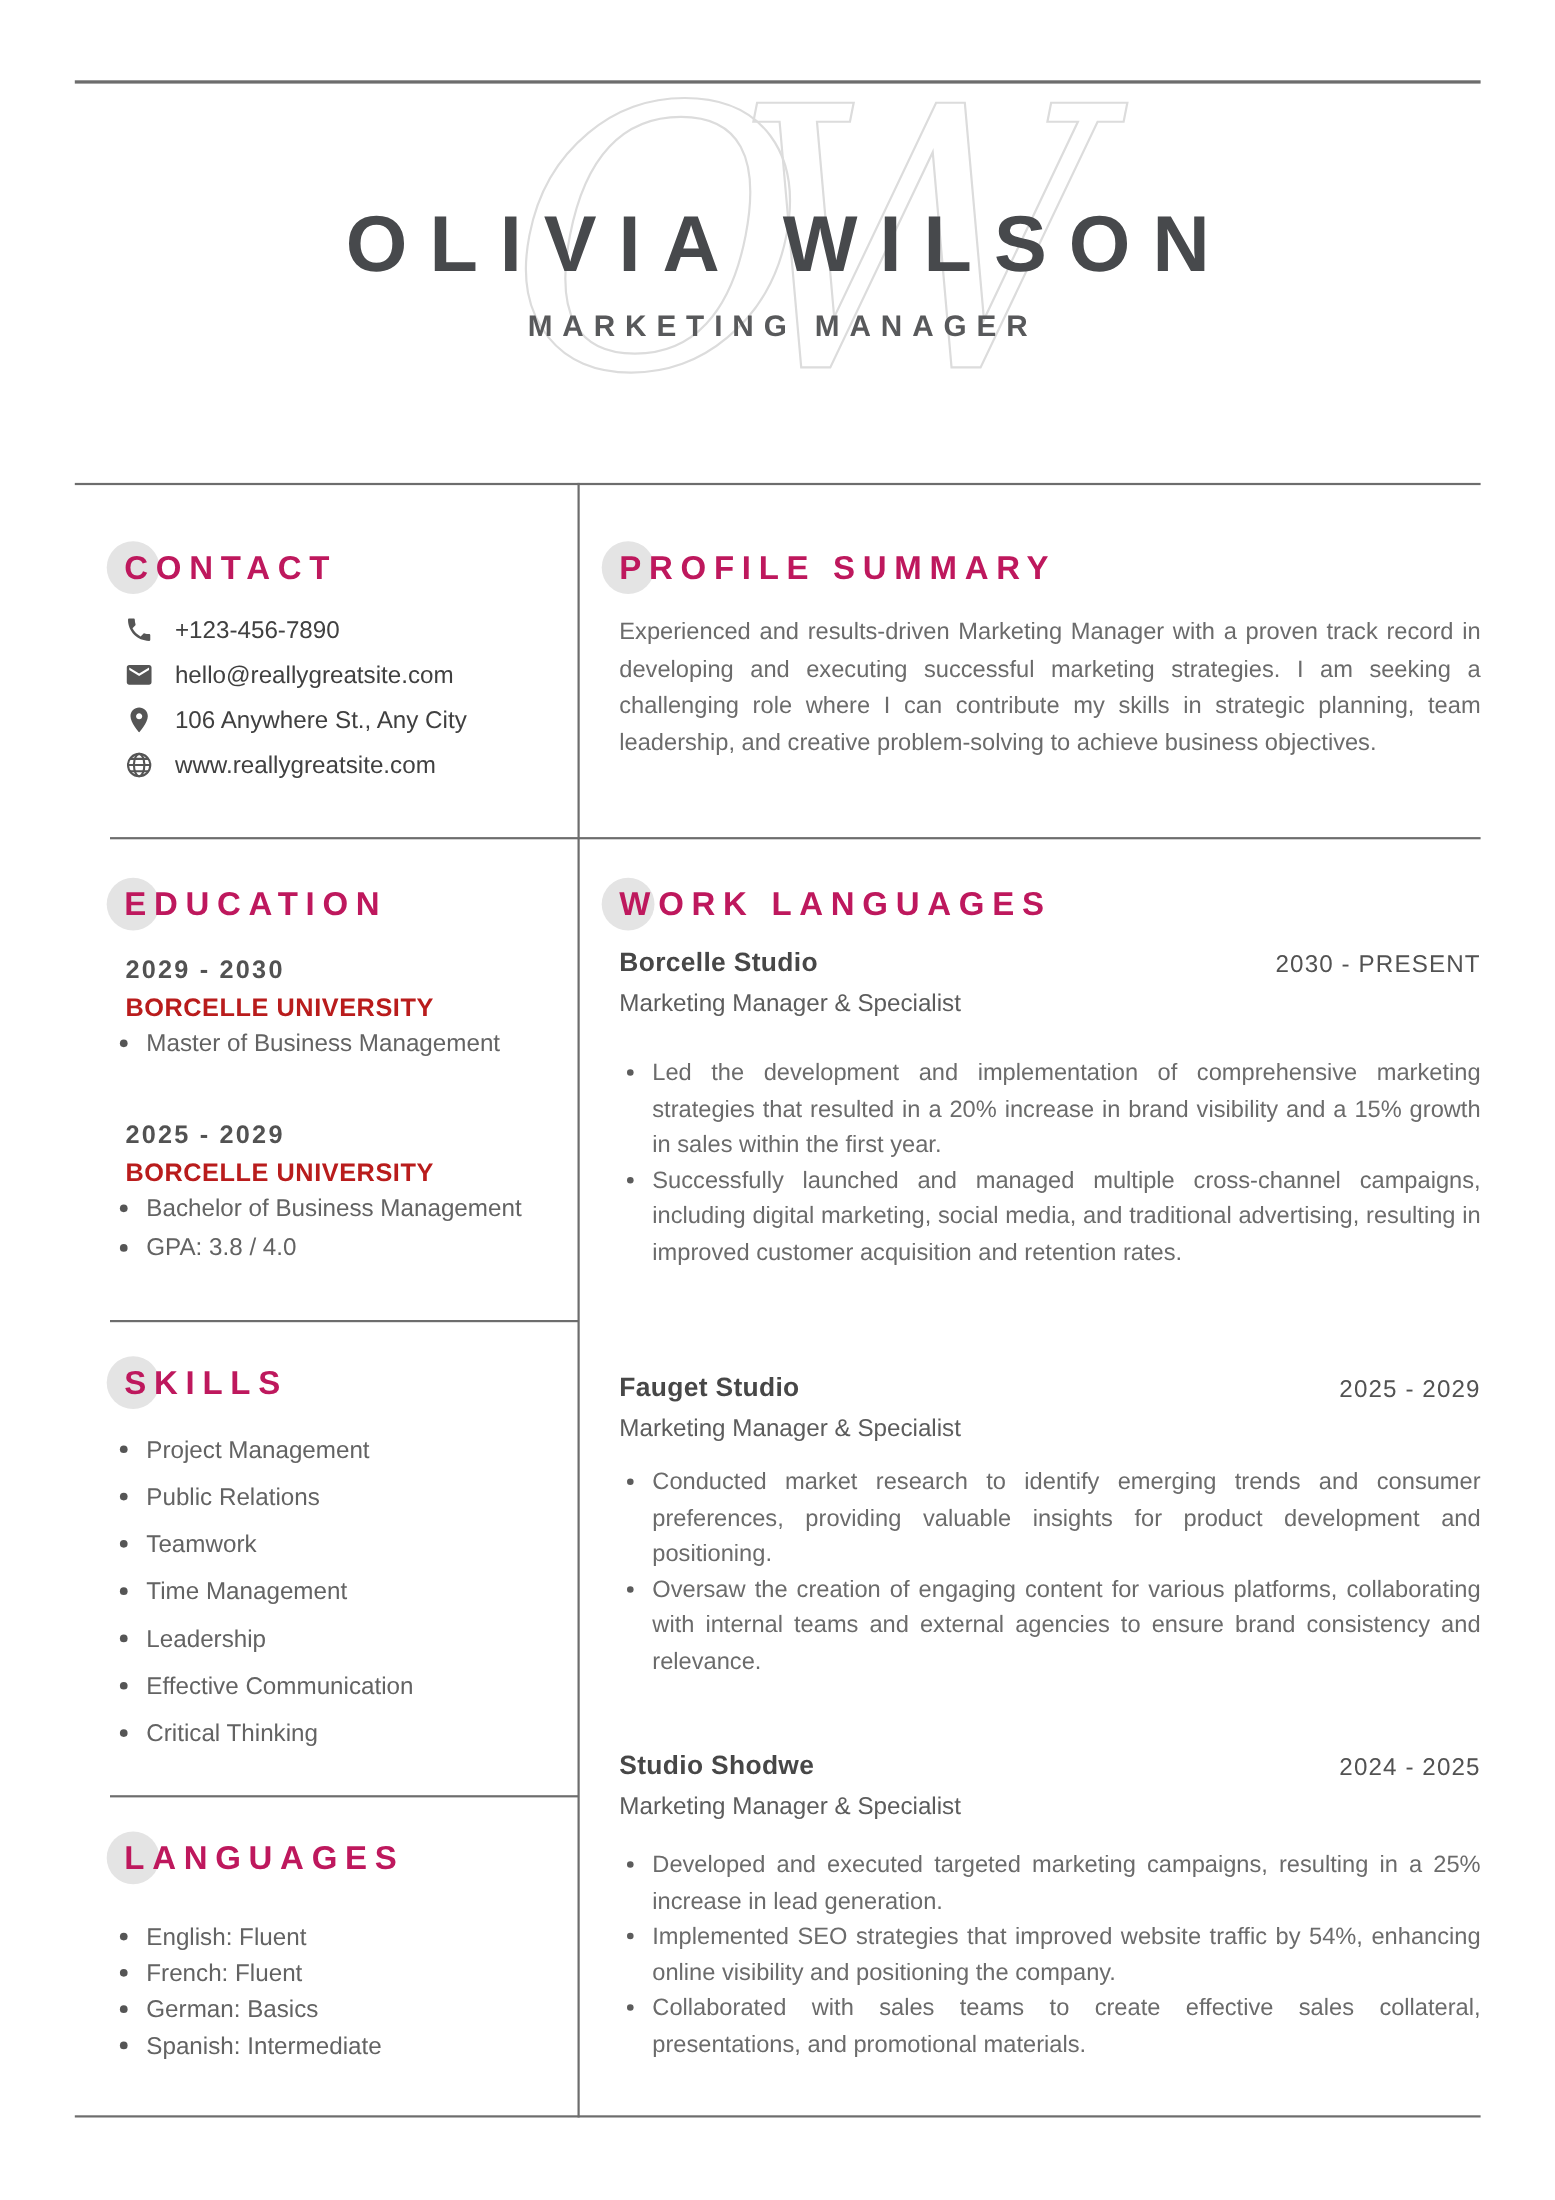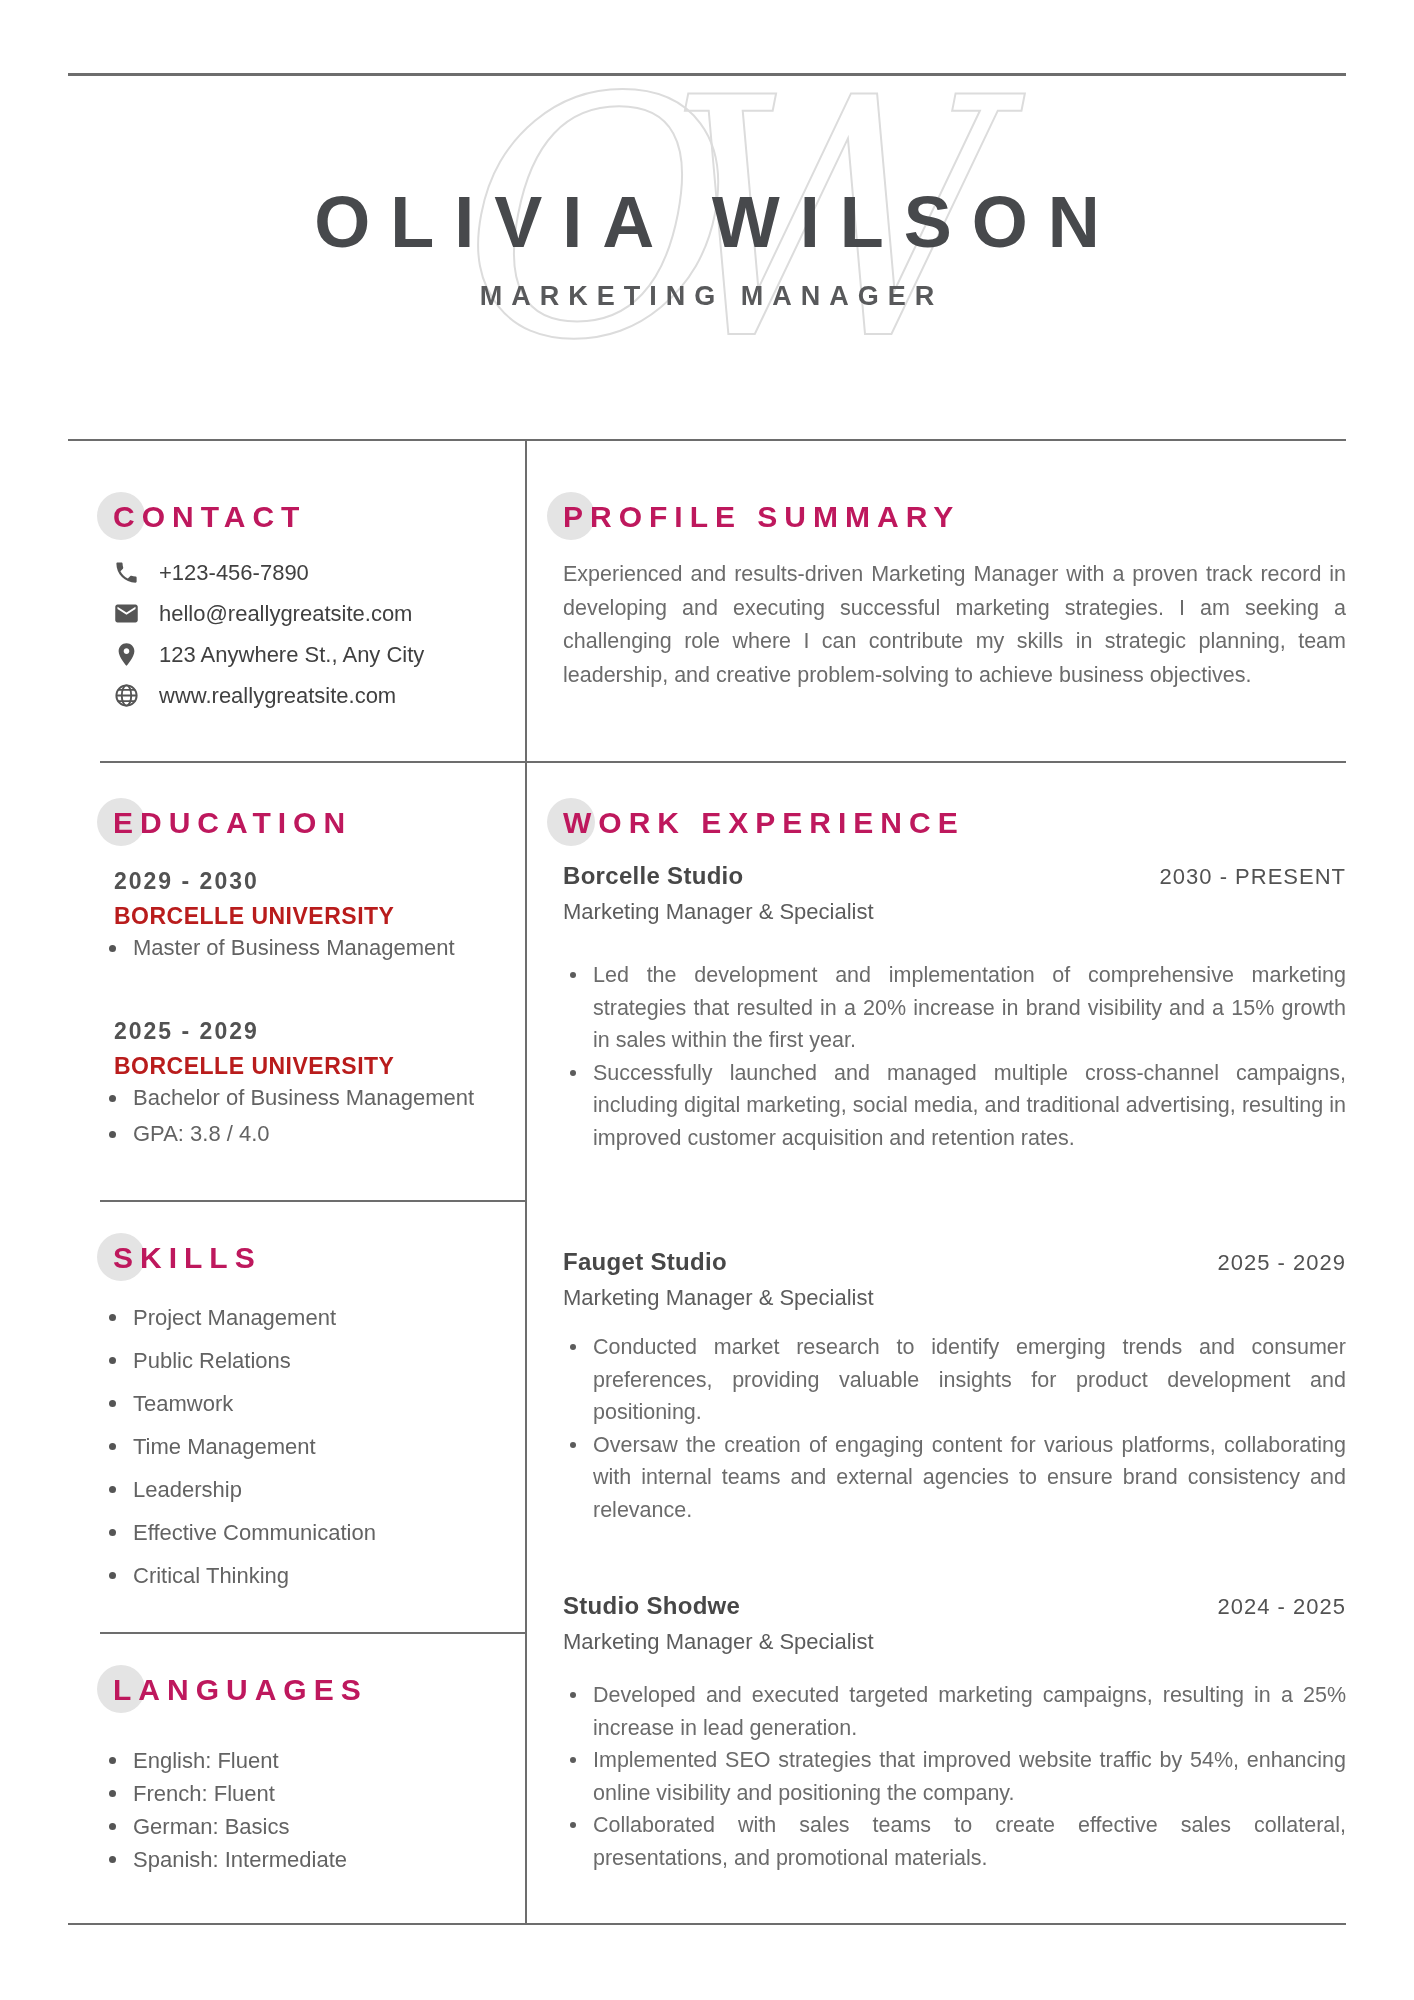--- a/index.html
+++ b/index.html
@@ -126,21 +126,21 @@
   <div class="heading profile">
     <span class="h-circle"></span>
     <span class="h-text">PROFILE SUMMARY</span>
   </div>
   <div class="heading education">
     <span class="h-circle"></span>
     <span class="h-text">EDUCATION</span>
   </div>
   <div class="heading work">
     <span class="h-circle"></span>
-    <span class="h-text">WORK EXPERIENCE</span>
+    <span class="h-text">WORK LANGUAGES</span>
   </div>
   <div class="heading skills">
     <span class="h-circle"></span>
     <span class="h-text">SKILLS</span>
   </div>
   <div class="heading languages">
     <span class="h-circle"></span>
     <span class="h-text">LANGUAGES</span>
   </div>
 
@@ -154,21 +154,21 @@
     <div class="contact-row">
       <svg class="cicon" viewBox="0 0 24 24" fill="currentColor">
         <path d="M20 4H4c-1.1 0-1.99.9-1.99 2L2 18c0 1.1.9 2 2 2h16c1.1 0 2-.9 2-2V6c0-1.1-.9-2-2-2zm0 4l-8 5-8-5V6l8 5 8-5v2z"></path>
       </svg>
       <span class="ctext">hello@reallygreatsite.com</span>
     </div>
     <div class="contact-row">
       <svg class="cicon" viewBox="0 0 24 24" fill="currentColor">
         <path d="M12 2C8.13 2 5 5.13 5 9c0 5.25 7 13 7 13s7-7.75 7-13c0-3.87-3.13-7-7-7zm0 9.5c-1.38 0-2.5-1.12-2.5-2.5S10.62 6.5 12 6.5s2.5 1.12 2.5 2.5-1.12 2.5-2.5 2.5z"></path>
       </svg>
-      <span class="ctext">123 Anywhere St., Any City</span>
+      <span class="ctext">106 Anywhere St., Any City</span>
     </div>
     <div class="contact-row">
       <svg class="cicon" viewBox="0 0 24 24" fill="none" stroke="currentColor" stroke-width="1.7">
         <circle cx="12" cy="12" r="9"></circle>
         <ellipse cx="12" cy="12" rx="4.2" ry="9"></ellipse>
         <path d="M3 12h18M4.3 7h15.4M4.3 17h15.4"></path>
       </svg>
       <span class="ctext">www.reallygreatsite.com</span>
     </div>
   </div>

